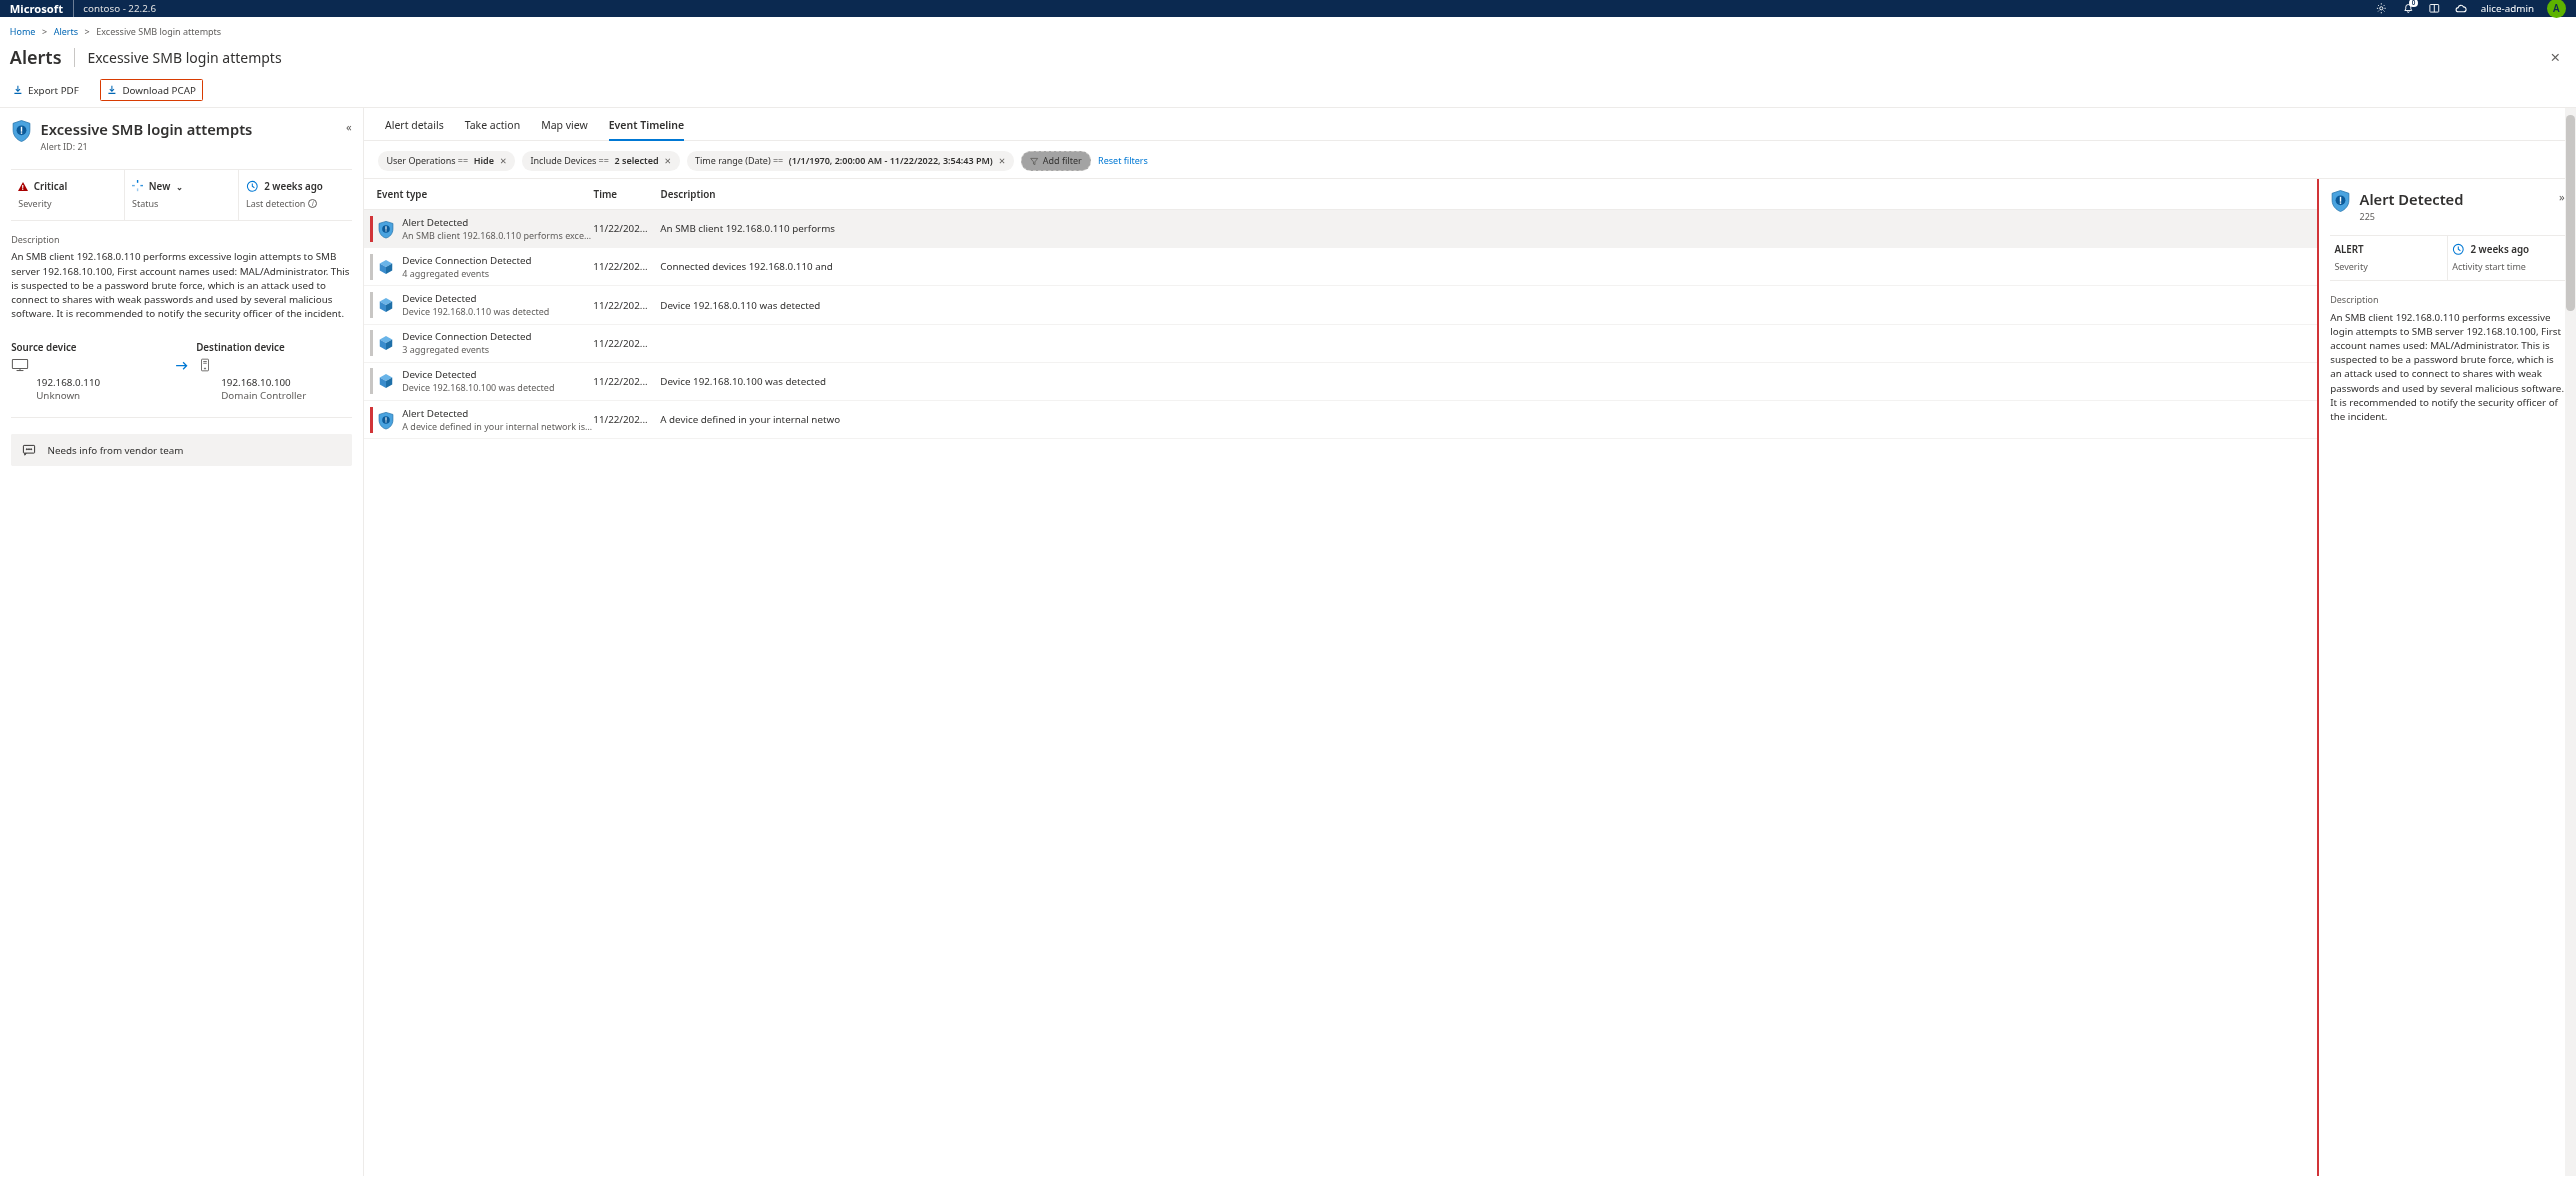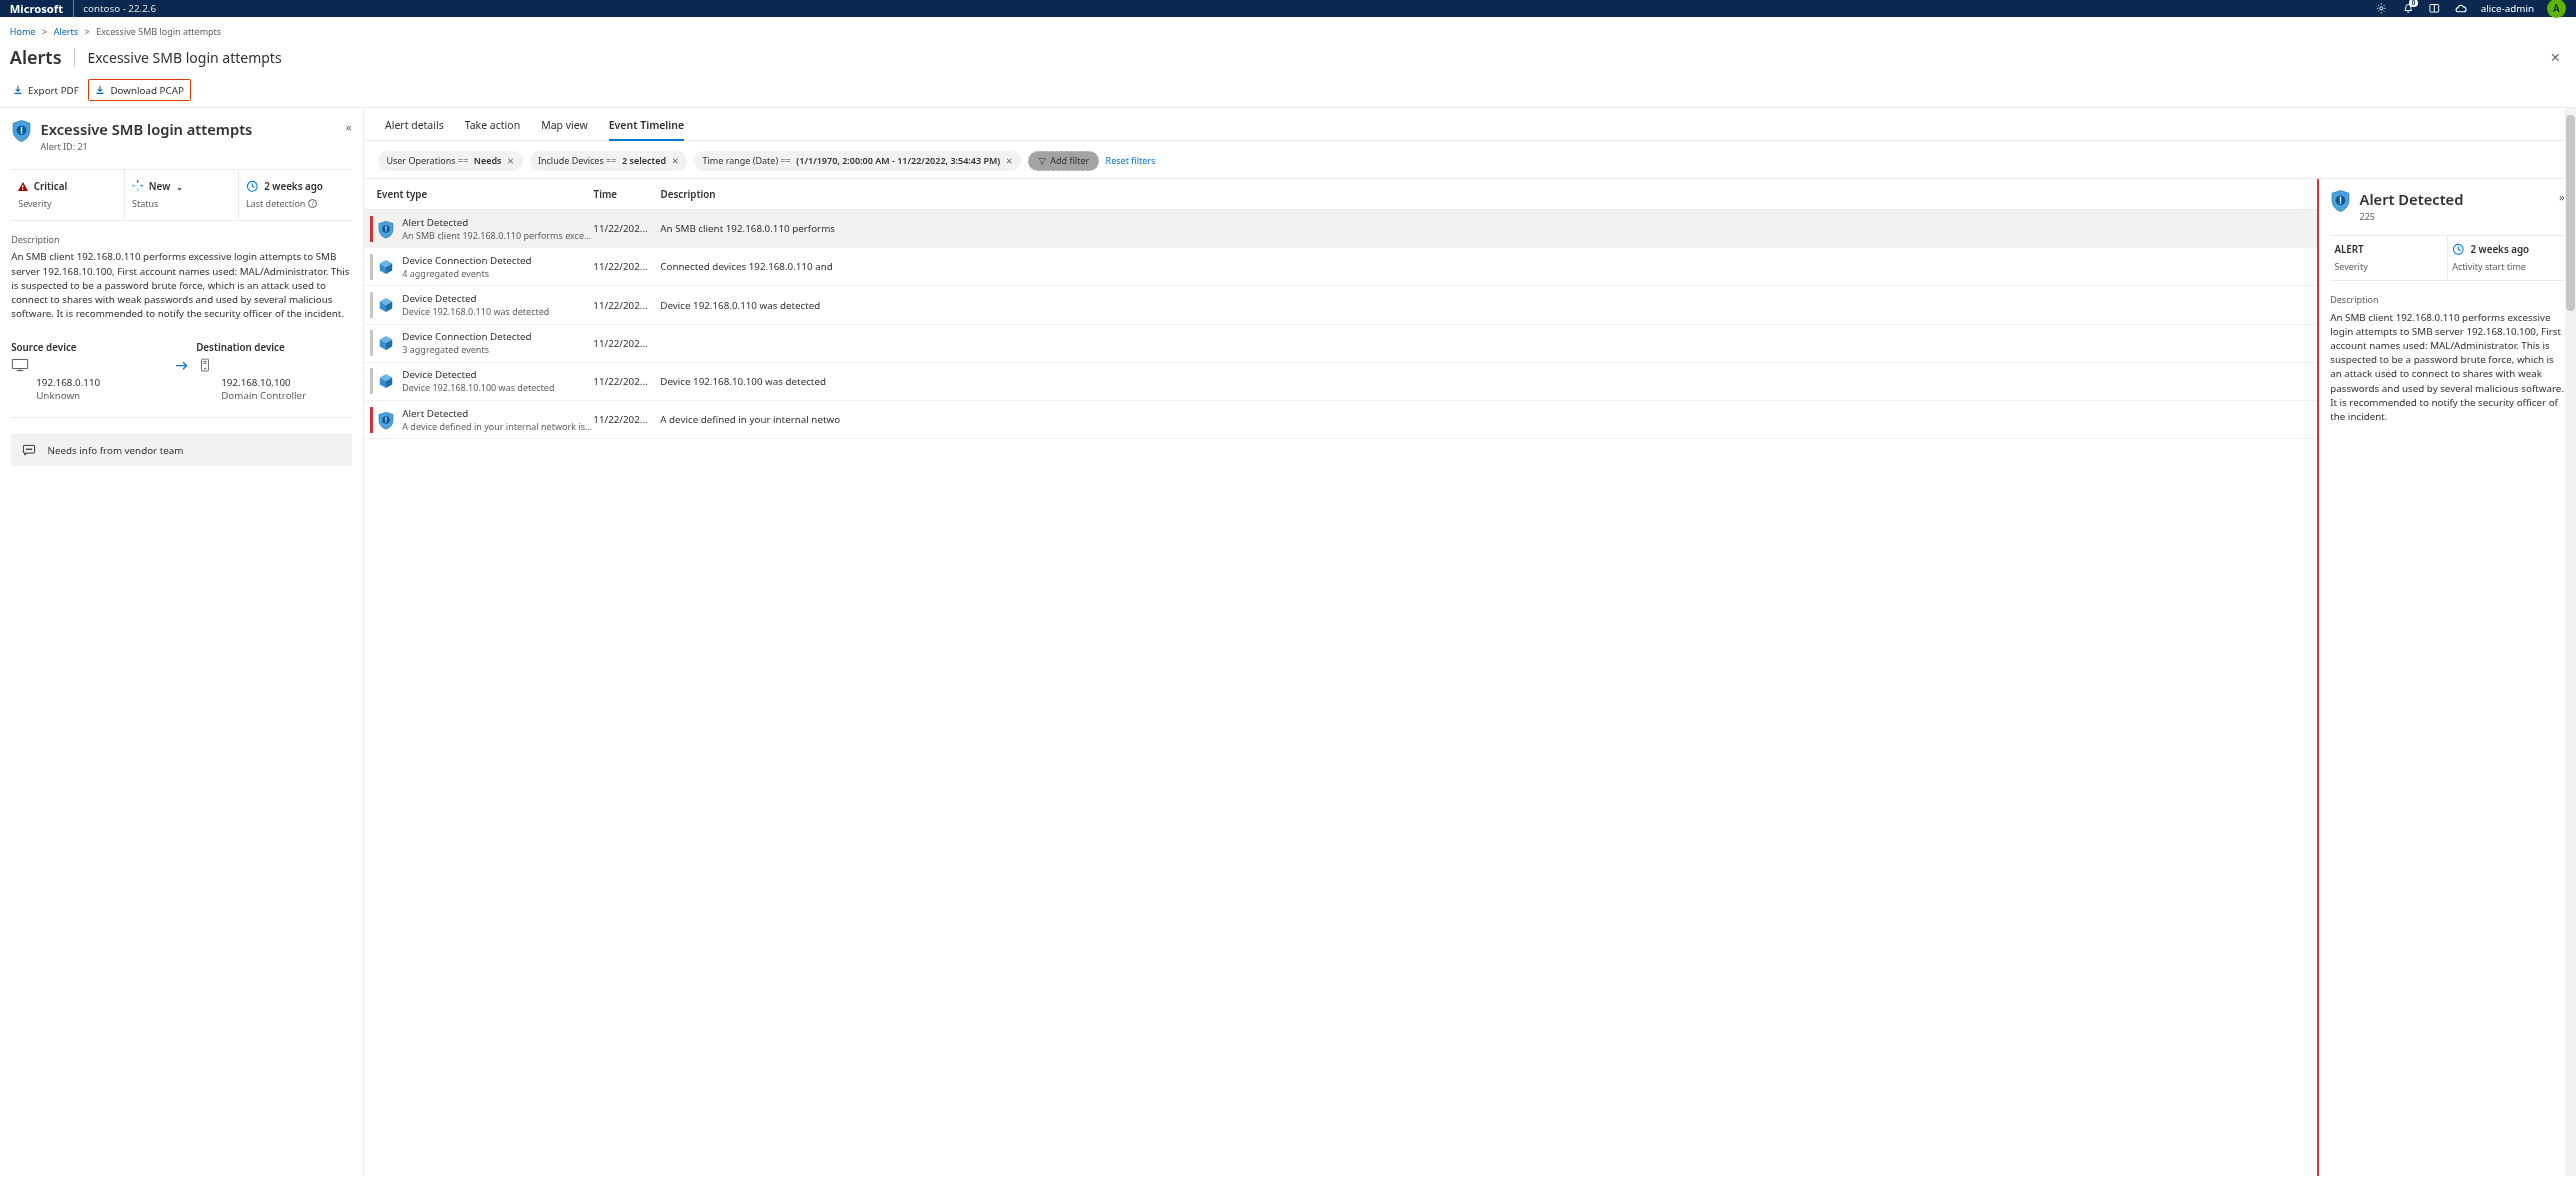--- a/index.html
+++ b/index.html
@@ -23,21 +23,21 @@
   .breadcrumb .sep { margin: 0 4.2px; color: #605e5c; }
 
   
   .page-title-row { display: flex; align-items: center; padding: 2.8px 9.8px 7px; gap: 12.6px; }
   .page-title { font-size: 18px; font-weight: 600; }
   .title-divider { width: 0.7px; height: 19.6px; background: #c8c6c4; }
   .page-subtitle { font-size: 14px; font-weight: 400; }
   .close-x { margin-left: auto; font-size: 12.6px; cursor: pointer; color: #605e5c; padding: 2.8px 5.6px; }
 
   
-  .toolbar { display: flex; align-items: center; gap: 4px; padding: 2.8px 7px 5.6px; border-bottom: 0.7px solid #edebe9; }
+  .toolbar { display: flex; align-items: center; gap: 16px; padding: 2.8px 7px 5.6px; border-bottom: 0.7px solid #edebe9; }
   .tool-btn { display: flex; align-items: center; gap: 5.6px; padding: 3.5px 5.6px; cursor: pointer; font-size: 9.8px; color: #323130; }
   .tool-btn svg { color: #0066b4; }
   .tool-highlight { border: 0.7px solid #d83b01; border-radius: 1.4px; }
 
   
   .main { display: flex; height: calc(100vh - 112px); }
   .left-panel { width: 364px; border-right: 0.7px solid #edebe9; padding: 11.2px; overflow-y: auto; position: relative; }
   .right-panel { flex: 1; display: flex; flex-direction: column; overflow: hidden; position: relative; }
 
   
@@ -297,21 +297,21 @@
     <div class="tabs">
       <div class="tab">Alert details</div>
       <div class="tab">Take action</div>
       <div class="tab">Map view</div>
       <div class="tab active">Event Timeline</div>
     </div>
 
     <div class="filter-row">
       <div class="pill">
         <span>User Operations ==</span>
-        <b>Needs</b>
+        <b>Hide</b>
         <span class="x">✕</span>
       </div>
       <div class="pill">
         <span>Include Devices ==</span>
         <b>2 selected</b>
         <span class="x">✕</span>
       </div>
       <div class="pill">
         <span>Time range (Date)  ==</span>
         <b>(1/1/1970, 2:00:00 AM - 11/22/2022, 3:54:43 PM)</b>

